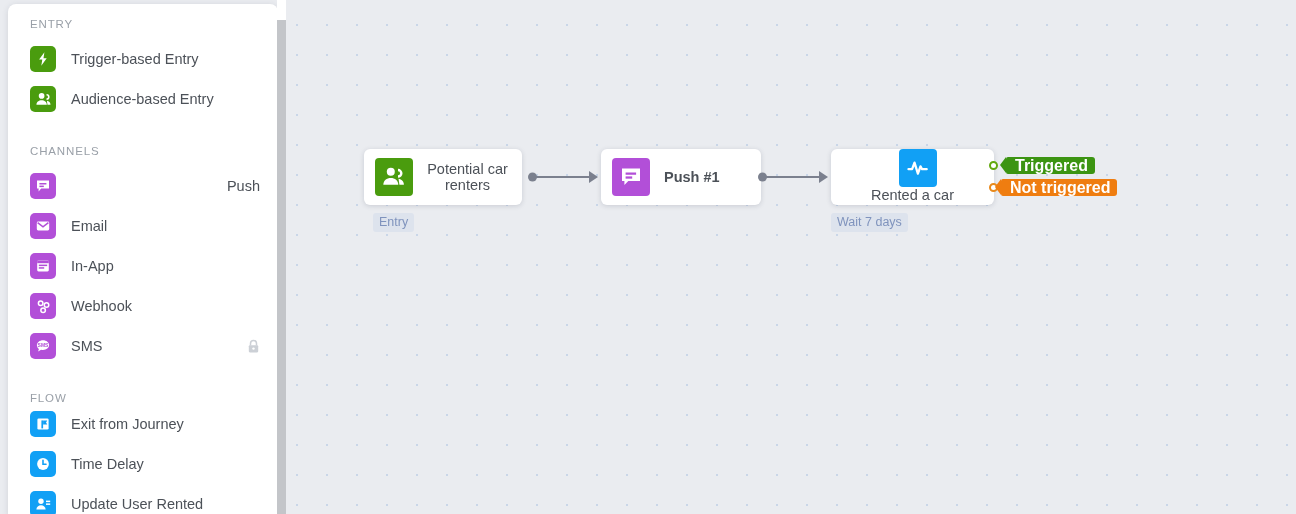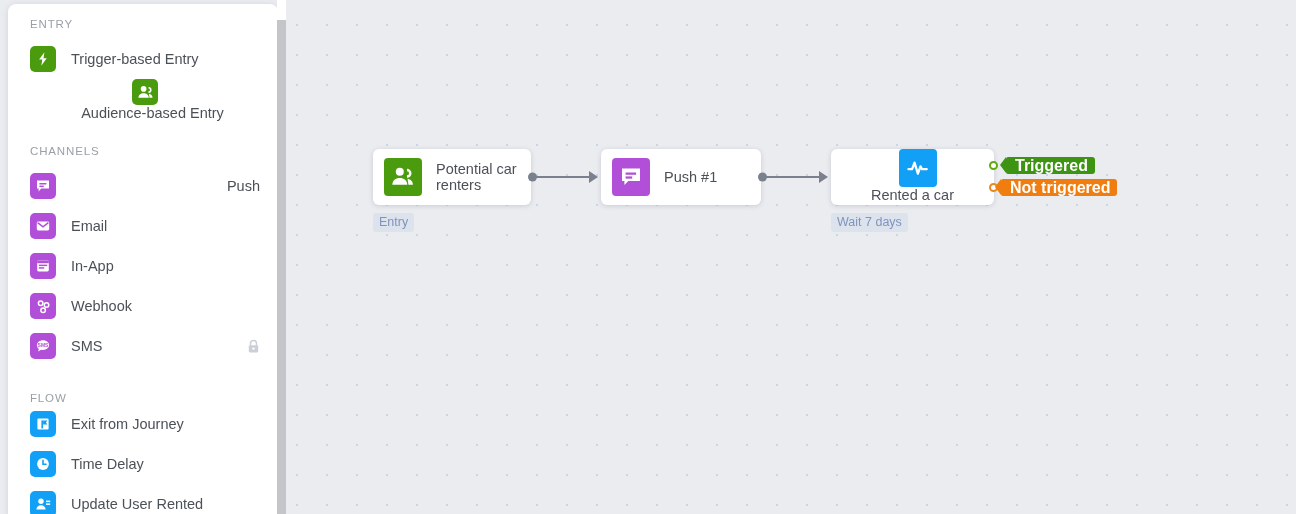--- a/index.html
+++ b/index.html
@@ -93,21 +93,21 @@
     align-items: center;
   }
   .ic svg { display: block; }
 
   .i-green { background: #4a9c0e; }
   .i-purple{ background: #b24fd8; }
   .i-blue  { background: #11a0f5; }
 
   
   #item-trigger   { margin-top: 9px; }
-  #item-audience  { margin-top: 0px; flex-direction: column; }
+  #item-audience  { margin-top: 0px; }
   #item-push      { margin-top: 9px; justify-content: space-between; }
 
   
   .node {
     position: absolute;
     background: #ffffff;
     border-radius: 6px;
     box-shadow: 0 1px 5px rgba(40,50,70,0.17);
     display: flex;
     align-items: center;
@@ -123,22 +123,22 @@
     justify-content: center;
     flex: 0 0 38px;
   }
   .node .ntxt {
     margin-left: 14px;
     margin-right: 14px;
     font-size: 14.5px;
     color: #4c5158;
     line-height: 16px;
   }
-  #node-entry   { left: 373px; top: 149px; width: 158px; }
-  #node-push    { left: 601px; top: 149px; width: 160px; }
+  #node-entry   { left: 364px; top: 149px; width: 158px; text-align: center; }
+  #node-push    { left: 601px; top: 149px; width: 160px; font-weight: bold; }
   #node-rented  { left: 831px; top: 149px; width: 163px; flex-direction: column; }
 
   .sublabel {
     position: absolute;
     font-size: 12.5px;
     color: #7f93bd;
     background: #dde3ed;
     border-radius: 3px;
     padding: 2px 6px 3px 6px;
     line-height: 14px;

